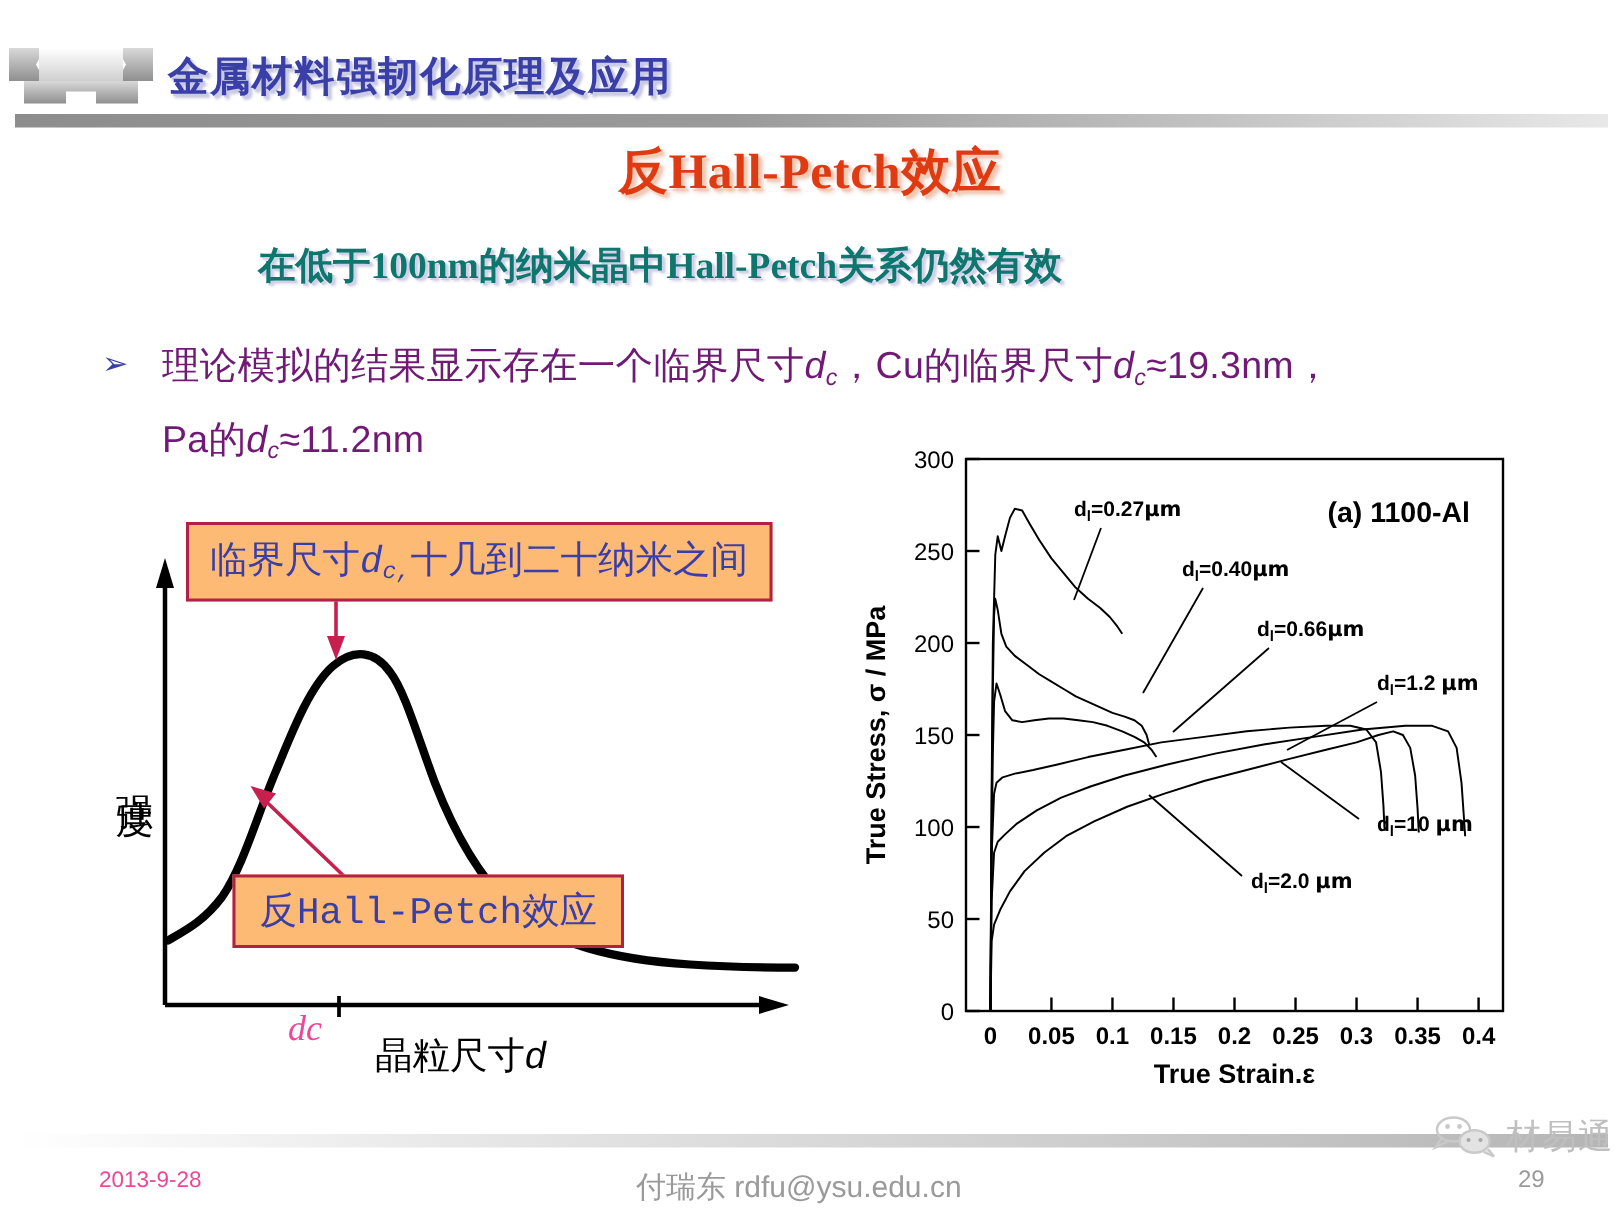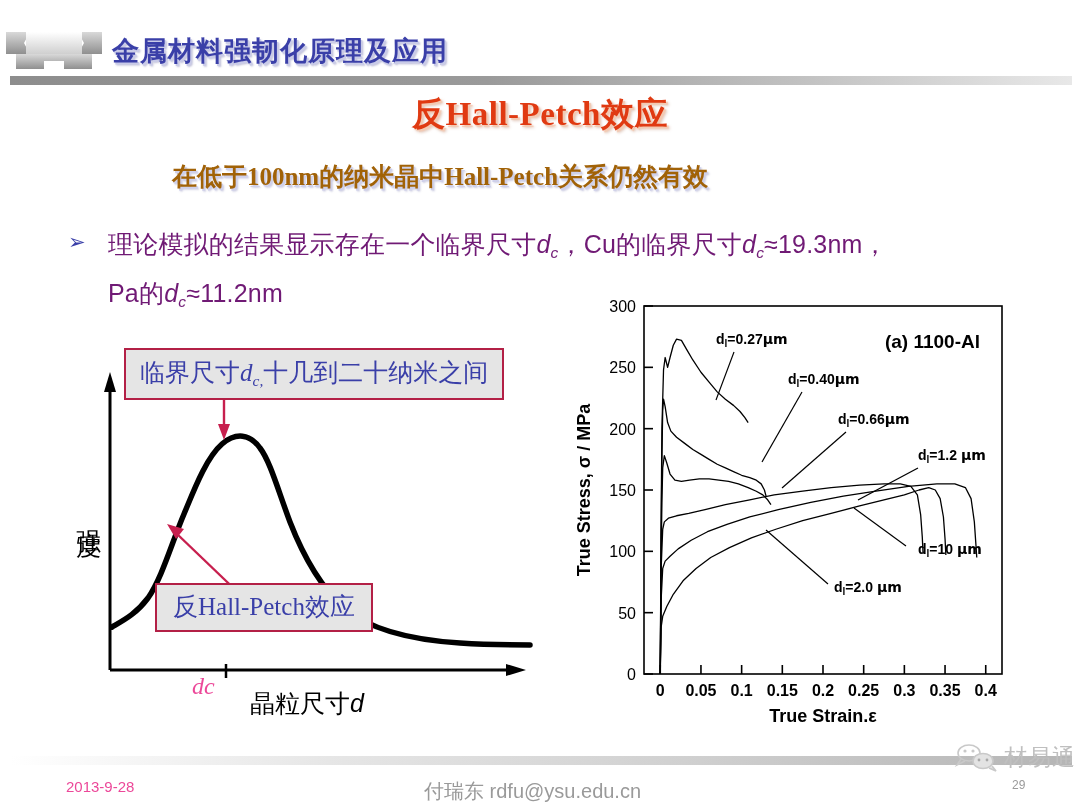--- a/index.html
+++ b/index.html
@@ -61,21 +61,21 @@
     letter-spacing: 0.5px;
   }
   #slide-subtitle {
     position: absolute;
     left: 0; top: 160px;
     width: 880px;
     text-align: center;
     font-family: "Liberation Serif", serif;
     font-size: 25px;
     font-weight: bold;
-    color: #a16207;
+    color: #0f766e;
     text-shadow: 1.5px 1.5px 0 #cfd0ea, 2.5px 2.5px 2px rgba(130,130,180,0.40);
   }
 
   
   #bullet-block {
     position: absolute;
     left: 68px; top: 224px;
     width: 980px;
   }
   #bullet-marker {
@@ -101,23 +101,23 @@
   
   #left-fig {
     position: absolute;
     left: 60px; top: 330px;
     width: 500px; height: 380px;
   }
   #left-fig svg { display: block; }
 
   .callout {
     position: absolute;
-    background: #e5e5e5;
+    background: #fdba74;
     border: 2.5px solid #b32046;
-    font-family: Liberation Serif, serif;
+    font-family: Liberation Mono, monospace;
     color: #3a3fa8;
     white-space: nowrap;
     box-sizing: border-box;
   }
   #callout-dc {
     left: 124px; top: 348px;
     padding: 6px 14px 8px 14px;
     font-size: 25px;
   }
   #callout-inverse {
@@ -178,21 +178,21 @@
   #footer-author {
     position: absolute;
     left: 424px; top: 778px;
     font-size: 20px;
     color: #9a9a9a;
     font-family: "Liberation Sans", sans-serif;
   }
   #footer-page {
     position: absolute;
     left: 1012px; top: 778px;
-    font-size: 12px;
+    font-size: 16px;
     color: #9a9a9a;
     font-family: "Liberation Sans", sans-serif;
   }
   #watermark {
     position: absolute;
     left: 954px; top: 742px;
     width: 160px; height: 36px;
   }
   #watermark-text {
     position: absolute;

